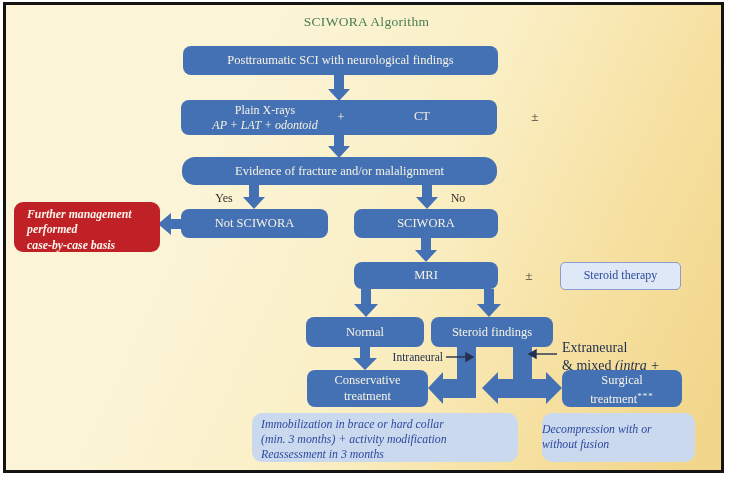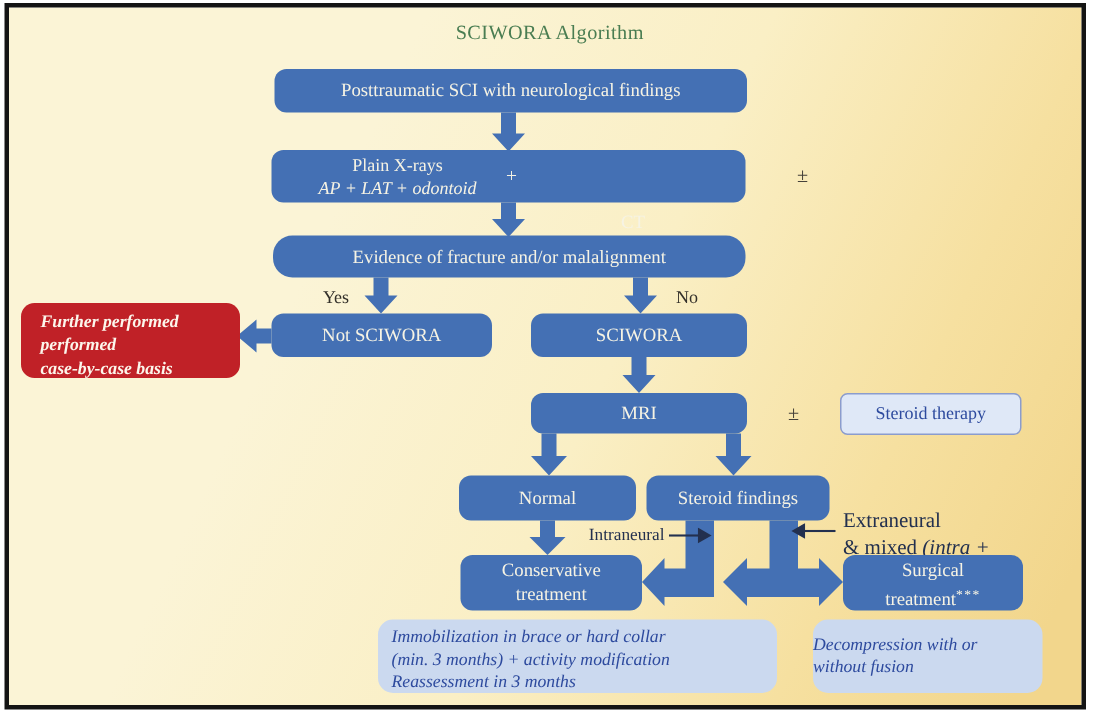--- a/index.html
+++ b/index.html
@@ -75,30 +75,30 @@
   <div class="abs bluebox" style="left:183px;top:46px;width:315px;height:29px;line-height:29px;">
     <span>Posttraumatic SCI with neurological findings</span>
   </div>
 
   <div class="abs bluebox" style="left:181px;top:100px;width:316px;height:35px;">
     <div class="abs" style="left:8px;top:3px;width:152px;line-height:14.5px;font-size:12px;">
       <div>Plain X-rays</div>
       <div class="it">AP + LAT + odontoid</div>
     </div>
     <div class="abs" style="left:150px;top:9px;width:20px;font-size:13px;">+</div>
-    <div class="abs" style="left:206px;top:9px;width:70px;font-size:12.5px;margin-top:32px;">CT</div>
+    <div class="abs" style="left:206px;top:9px;width:70px;font-size:12.5px;">CT</div>
   </div>
   <div class="abs pm" style="left:524px;top:109px;width:22px;text-align:center;">±</div>
 
   <div class="abs bluebox" style="left:182px;top:157px;width:315px;height:28px;line-height:28px;border-radius:13px;">Evidence of fracture and/or malalignment</div>
   <div class="abs lbl" style="left:207px;top:191px;width:34px;text-align:center;">Yes</div>
   <div class="abs lbl" style="left:441px;top:191px;width:34px;text-align:center;">No</div>
 
   <div class="abs redbox" style="left:14px;top:202px;width:146px;height:50px;">
-    <div>Further performed</div>
+    <div>Further management</div>
     <div>performed</div>
     <div>case-by-case basis</div>
   </div>
   <div class="abs bluebox" style="left:181px;top:209px;width:147px;height:29px;line-height:29px;">Not SCIWORA</div>
   <div class="abs bluebox" style="left:354px;top:209px;width:144px;height:29px;line-height:29px;">SCIWORA</div>
 
   <div class="abs bluebox" style="left:354px;top:262px;width:144px;height:27px;line-height:27px;">MRI</div>
   <div class="abs pm" style="left:518px;top:268px;width:22px;text-align:center;">±</div>
   <div class="abs sidebox" style="left:560px;top:262px;width:121px;height:28px;line-height:24px;">Steroid therapy</div>
 

